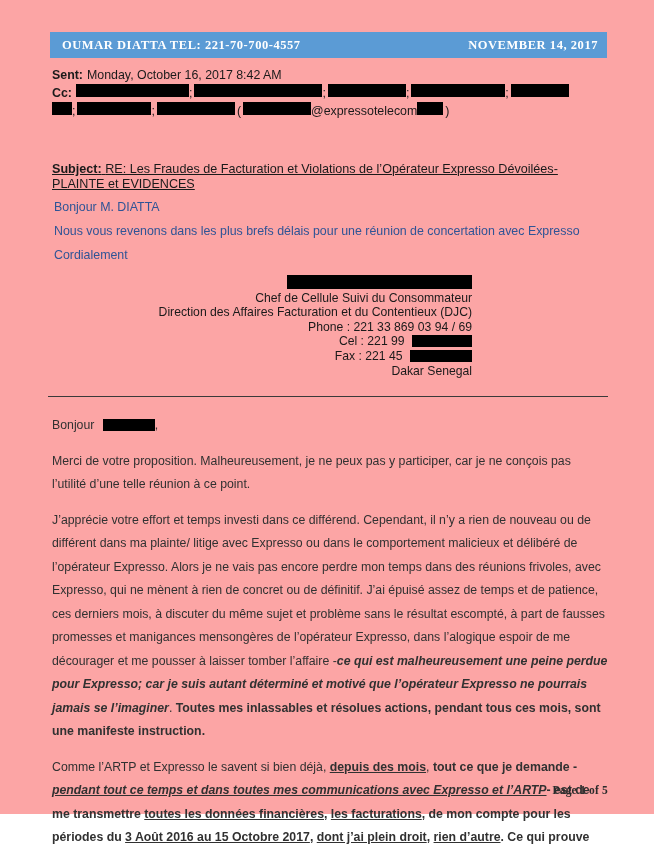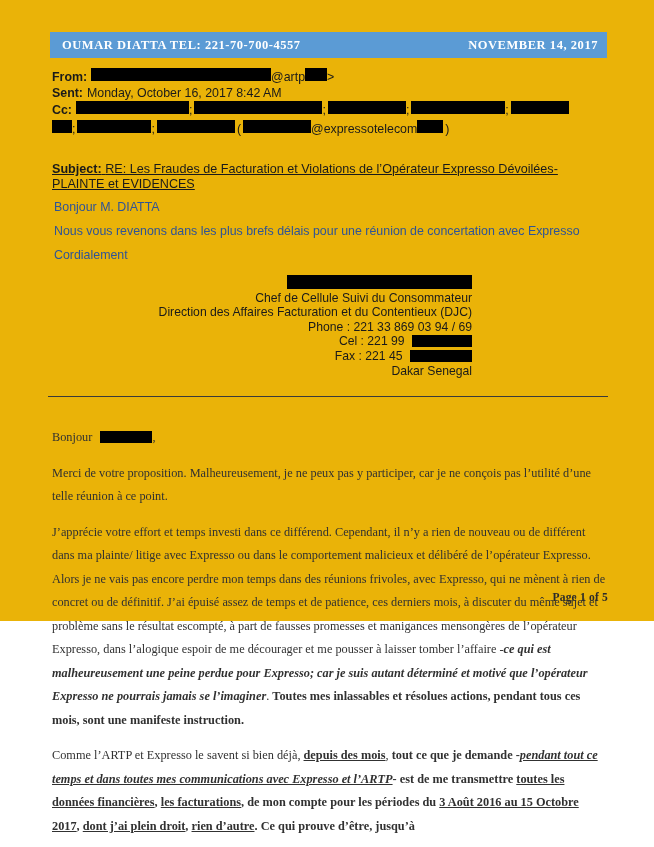--- a/index.html
+++ b/index.html
@@ -11,22 +11,22 @@
     width: 654px;
     height: 847px;
     font-family: "Liberation Sans", sans-serif;
     color: #2b2b2b;
     position: relative;
     overflow: hidden;
   }
   .page {
     position: relative;
     width: 654px;
-    height: 621px;
-    background: #eab308;
+    height: 814px;
+    background: #fca5a5;
   }
 
   
   .letterhead {
     position: absolute;
     left: 50px;
     top: 32px;
     width: 557px;
     height: 26px;
     background: #5b9bd5;
@@ -137,21 +137,21 @@
   .body-text {
     position: absolute;
     left: 52px;
     top: 414px;
     width: 556px;
     font-size: 12.3px;
     line-height: 23.5px;
     color: #313131;
     text-align: left;
   }
-  .body-text p { margin: 12px 0 12px 0; font-family: Liberation Serif, serif; }
+  .body-text p { margin: 0 0 12px 0; }
   .body-text p.tight { margin-bottom: 12px; }
   b, strong { font-weight: bold; }
   .bi { font-weight: bold; font-style: italic; }
   .biu { font-weight: bold; font-style: italic; text-decoration: underline; }
   .bu { font-weight: bold; text-decoration: underline; }
 
   
   .footer {
     position: absolute;
     right: 46px;
@@ -168,27 +168,20 @@
 
 <div class="page">
 
   <div class="letterhead">
     <span class="letterhead-left">OUMAR DIATTA   TEL: 221-70-700-4557</span>
     <span class="letterhead-right">NOVEMBER 14, 2017</span>
   </div>
 
   <div class="mail-headers">
 
-    <div class="hdr-row">
-      <span class="hdr-label">From:</span>
-      <span class="redact tall" style="width:180px;"></span>
-      <span class="hdr-value">@artp</span>
-      <span class="redact tall" style="width:22px;"></span>
-      <span class="hdr-value">&gt;</span>
-    </div>
 
     <div class="hdr-row">
       <span class="hdr-label">Sent:</span>
       <span class="hdr-value">Monday, October 16, 2017 8:42 AM</span>
     </div>
 
 
     <div class="hdr-row">
       <span class="hdr-label">Cc:</span>
       <span class="redact tall" style="width:113px;"></span>

